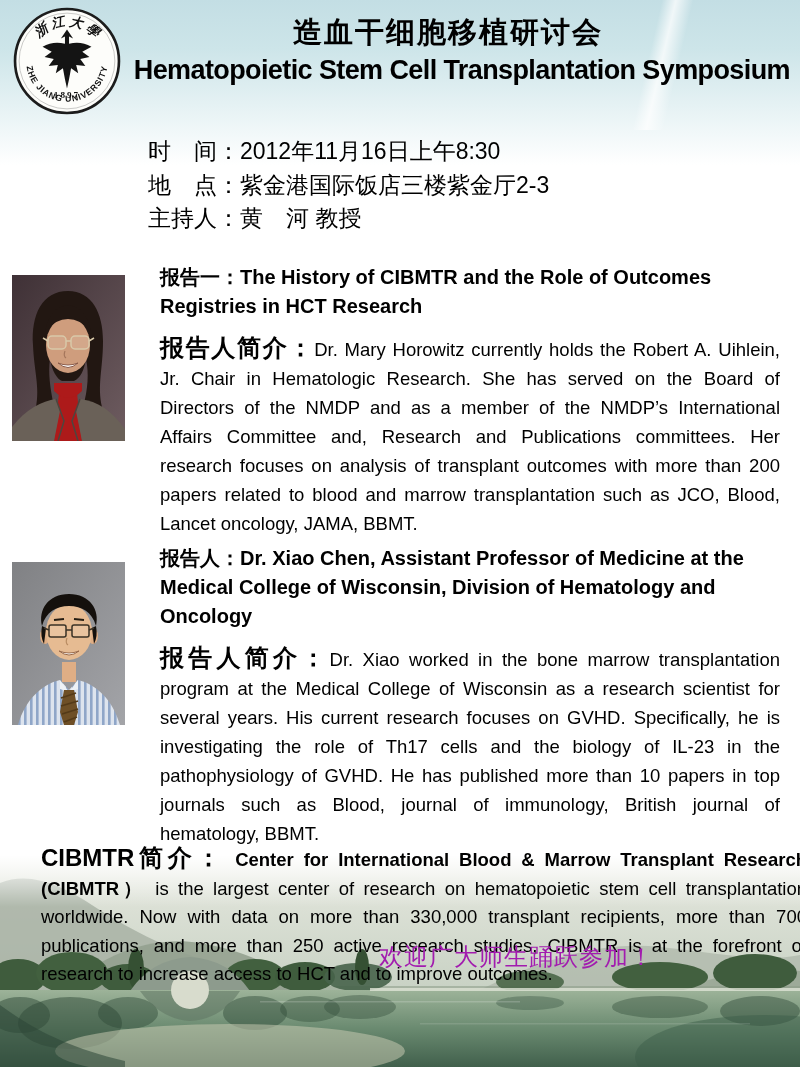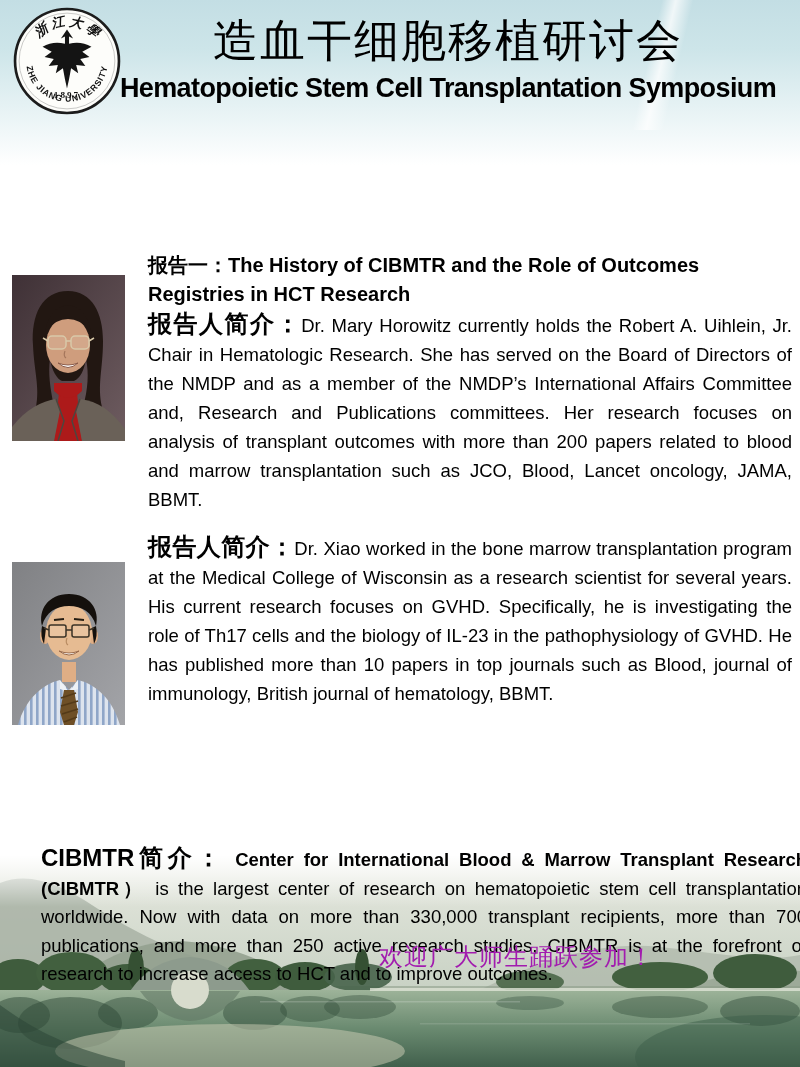--- a/index.html
+++ b/index.html
@@ -9,29 +9,29 @@
   .bg-top{position:absolute;top:0;left:0;width:800px;height:165px;z-index:0;
           background:linear-gradient(180deg,#c3dee4 0%,#cde5e9 30%,#e6f2f4 65%,#ffffff 100%);}
   .bg-streak{position:absolute;top:0;right:0;width:320px;height:130px;z-index:0;
           background:linear-gradient(103deg,rgba(255,255,255,0) 52%,rgba(255,255,255,.75) 56%,rgba(255,255,255,0) 61%);}
   
   .landscape{position:absolute;left:0;bottom:0;width:800px;height:212px;z-index:1;}
   .landscape::after{content:"";position:absolute;top:0;left:0;right:0;height:52px;
           background:linear-gradient(180deg,#ffffff 0%,rgba(255,255,255,0) 100%);}
   .seal{position:absolute;left:13px;top:7px;width:108px;height:108px;z-index:2;}
   .titles{position:absolute;left:106px;top:17px;width:684px;text-align:center;z-index:2;}
-  .title-zh{font-size:45px;font-weight:normal;letter-spacing:2px;line-height:1.08;}
-  .title-en{font-size:27px;font-weight:bold;letter-spacing:-0.6px;margin-top:7px;}
+  .title-zh{font-size:29px;font-weight:bold;letter-spacing:2px;line-height:1.08;}
+  .title-en{font-size:27px;font-weight:bold;letter-spacing:-0.6px;margin-top:7px;text-align:right;}
   .info{position:absolute;left:148px;top:135px;font-size:23px;line-height:33.5px;z-index:2;}
   .photo{position:absolute;left:12px;z-index:2;}
   .photo-1{top:275px;width:113px;height:166px;}
   .photo-2{top:562px;width:113px;height:163px;}
   .talk-text{position:absolute;left:148px;width:644px;z-index:2;}
   .talk-1{top:251px;} .talk-2{top:532px;}
-  .talk-text p{margin:0;}
+  .talk-text p{margin:12px;}
   .t-head{font-size:20px;font-weight:bold;line-height:29px;}
   .t-bio{font-size:18.5px;line-height:29px;text-align:justify;}
   .lbl{font-weight:bold;font-size:24px;}
   .cibmtr{position:absolute;left:25px;top:828px;width:766px;font-size:18.5px;line-height:28.5px;
           text-align:justify;z-index:2;margin:16px;}
   .cibmtr .org{font-weight:bold;}
   .red-line{position:absolute;font-size:24px;letter-spacing:1px;z-index:3;color:#a21caf;}
   .welcome{left:379px;top:941px;}
   .organizer{left:379px;top:1001px;}
 </style>
@@ -117,20 +117,25 @@
         <textPath href="#arcBottom" startOffset="50%" text-anchor="middle">ZHE JIANG UNIVERSITY</textPath>
       </text>
     </svg>
   </div>
 
   <div class="titles">
     <div class="title-zh">造血干细胞移植研讨会</div>
     <div class="title-en">Hematopoietic Stem Cell Transplantation Symposium</div>
   </div>
 
+  <div class="info">
+    <div><span class="info-label">时　间：</span><span>2012年11月16日上午8:30</span></div>
+    <div><span class="info-label">地　点：</span><span>紫金港国际饭店三楼紫金厅2-3</span></div>
+    <div><span class="info-label">主持人：</span><span>黄　河 教授</span></div>
+  </div>
 
   <div class="photo photo-1">
     <svg width="113" height="166" viewBox="0 0 113 166">
       <defs>
         <linearGradient id="p1bg" x1="0" y1="0" x2="1" y2="1">
           <stop offset="0" stop-color="#3f3136"></stop>
             <stop offset="1" stop-color="#6e5c60"></stop>
         </linearGradient>
       </defs>
       <rect width="113" height="166" fill="url(#p1bg)"></rect>
@@ -182,20 +187,21 @@
       <path d="M47,89 Q57,97 67,89 Q57,93 47,89 Z" fill="#fff" stroke="#9a6a4a" stroke-width="1"></path>
       <path d="M6,163 C13,138 30,122 48,118 L57,128 L66,118 C84,122 101,138 108,163 Z" fill="url(#stripes)"></path>
       <path d="M48,118 L57,130 L48,127 Z" fill="#eef2f6"></path>
       <path d="M66,118 L57,130 L66,127 Z" fill="#eef2f6"></path>
       <path d="M52,128 L62,128 L66,150 L62,163 L52,163 L48,150 Z" fill="#6e4f26"></path>
       <path d="M49,136 L64,131 M49,144 L66,139 M50,152 L66,147 M52,160 L65,155" stroke="#543a18" stroke-width="1.8" fill="none"></path>
     </svg>
   </div>
 
   <div class="talk-text talk-2">
+    <p class="t-head"><span>报告人：</span><span>Dr. Xiao Chen, Assistant Professor of Medicine at the Medical College of Wisconsin, Division of  Hematology and Oncology</span></p>
     <p class="t-bio"><span class="lbl">报告人简介：</span><span>Dr. Xiao worked in the bone marrow transplantation program at the Medical College of Wisconsin as a research scientist for several years. His current research focuses on GVHD. Specifically, he is investigating the role of Th17 cells and the biology of IL-23 in the pathophysiology of GVHD. He has published more than 10 papers in top journals such as Blood, journal of immunology, British journal of hematology, BBMT.</span></p>
   </div>
 
   <p class="cibmtr">
     <span class="lbl">CIBMTR简介：</span><span class="org"> Center for International Blood &amp; Marrow Transplant Research (CIBMTR）</span><span> is the largest center of research on hematopoietic stem cell transplantation worldwide. Now with data on more than 330,000 transplant recipients, more than 700 publications, and more than 250 active research studies, CIBMTR is at the forefront of research to increase access to HCT and to improve outcomes.</span>
   </p>
 
   <div class="red-line welcome">欢迎广大师生踊跃参加！</div>
 
 </div>

